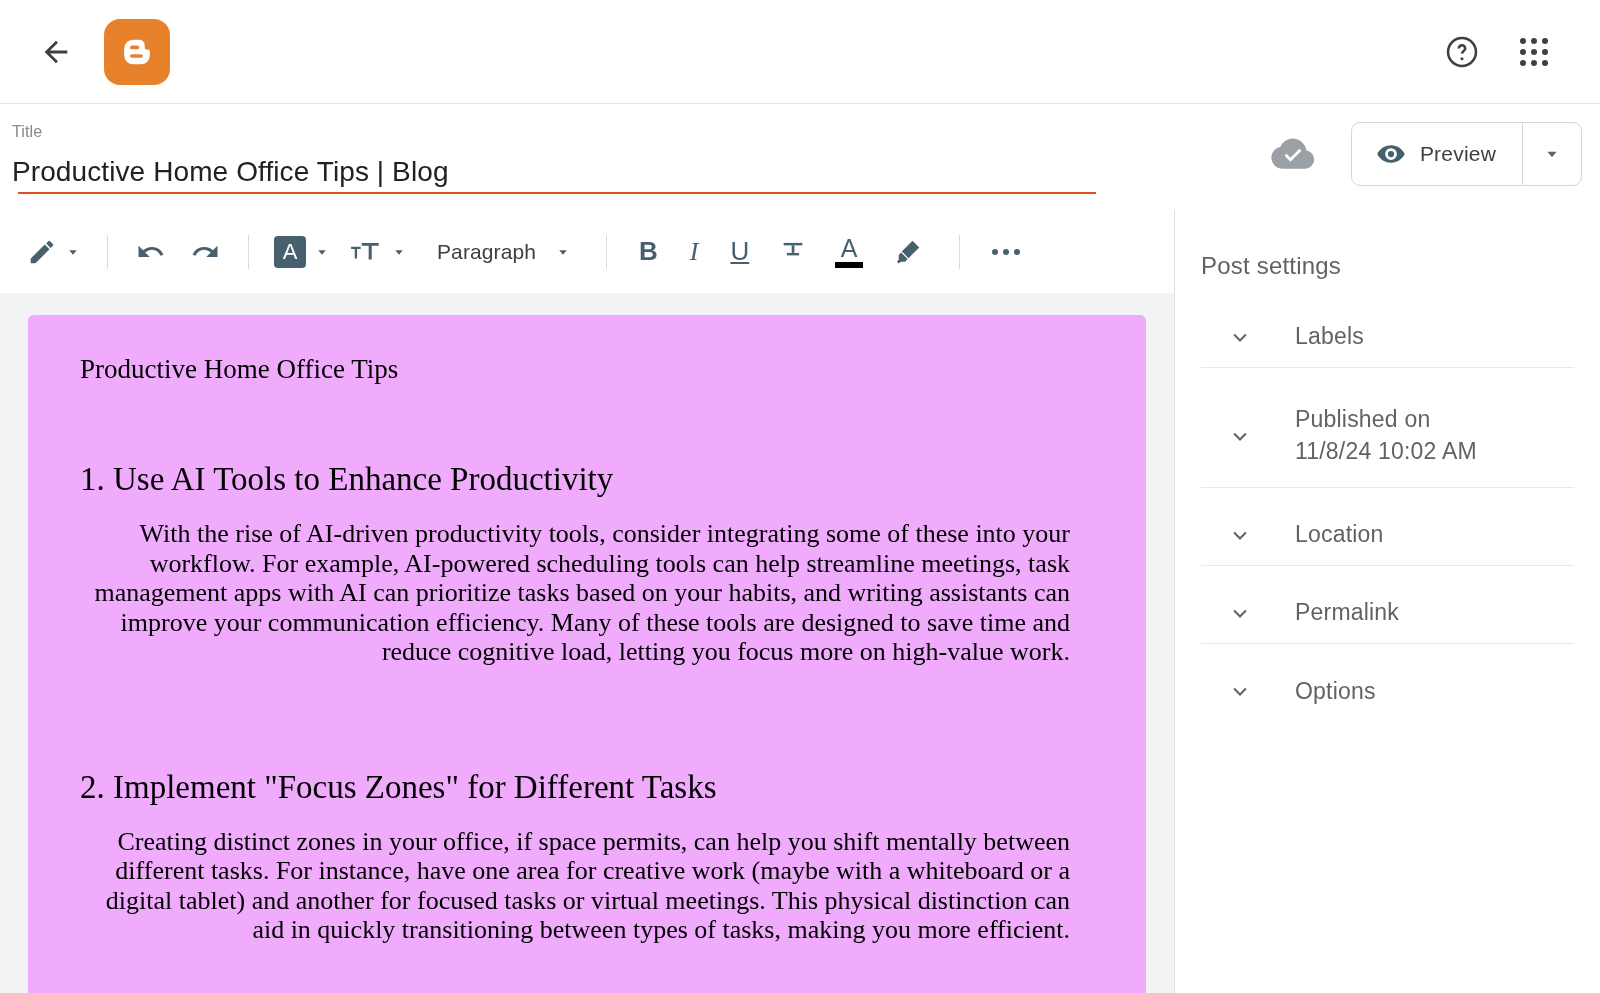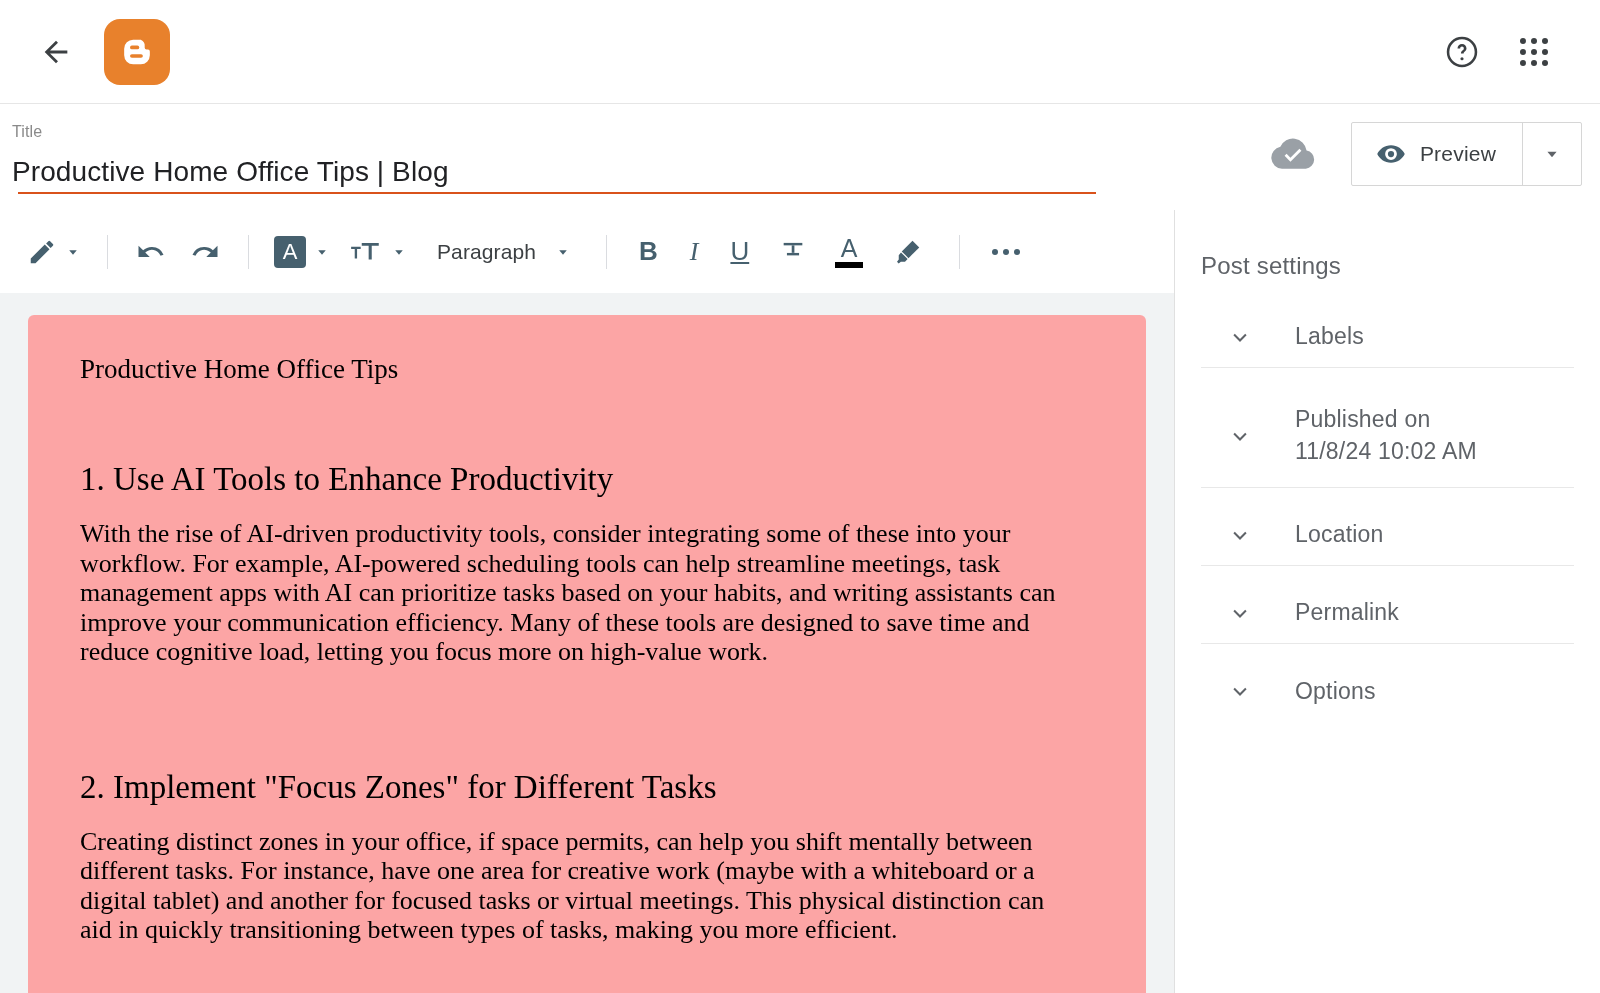--- a/index.html
+++ b/index.html
@@ -123,21 +123,21 @@
   }
   .save-cloud {
     margin-right: 36px;
     display: flex;
     align-items: center;
   }
   .preview-group {
     display: flex;
     align-items: stretch;
     border: 1px solid #d6d6d6;
-    border-radius: 2px;
+    border-radius: 9px;
     height: 62px;
     background: #ffffff;
     overflow: hidden;
   }
   .preview-main {
     display: flex;
     align-items: center;
     gap: 14px;
     padding: 0 26px 0 24px;
     cursor: pointer;
@@ -243,21 +243,21 @@
 
   
   .canvas {
     flex: 1 1 auto;
     background: #f1f3f4;
     padding: 22px 28px 0 28px;
     box-sizing: border-box;
     overflow: hidden;
   }
   .page {
-    background: #fca5a5;
+    background: #f0abfc;
     border-radius: 6px 6px 0 0;
     height: 100%;
     box-sizing: border-box;
     padding: 38px 76px 0 52px;
     font-family: "Liberation Serif", serif;
     color: #000000;
     overflow: hidden;
   }
   .doc-title {
     font-size: 27px;
@@ -267,21 +267,21 @@
   .doc-h {
     font-size: 33px;
     line-height: 32px;
     margin: 78px 0 0 0;
   }
   .doc-h.second { margin-top: 104px; }
   .doc-p {
     font-size: 26px;
     line-height: 29.5px;
     margin: 24px 0 0 0;
-    text-align: left;
+    text-align: right;
   }
 
   
   .settings {
     width: 425px;
     background: #ffffff;
     padding: 0;
     box-sizing: border-box;
   }
   .settings-title {

